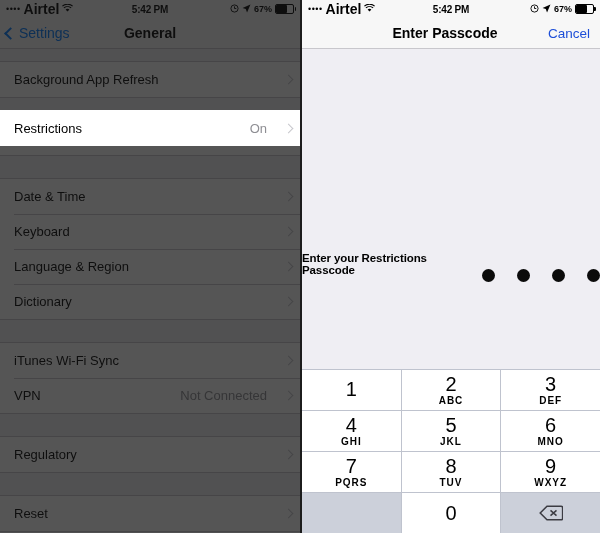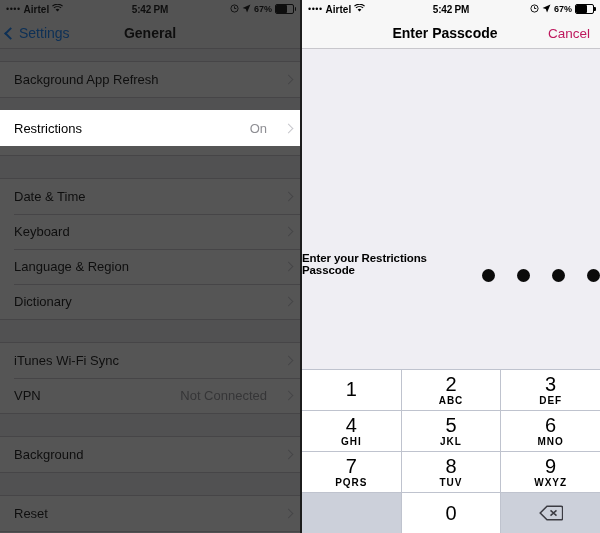--- a/index.html
+++ b/index.html
@@ -24,21 +24,21 @@
   }
   .statusbar{
     height:18px;display:flex;align-items:center;
     padding:0 6px;font-size:9.5px;color:#000;
     background:#f7f7f7;position:relative;z-index:10;
   }
   .sb-left{display:flex;align-items:center;gap:3px;flex:1;}
   .sb-center{flex:1;text-align:center;font-weight:bold;font-size:10px;letter-spacing:-.2px;}
   .sb-right{flex:1;display:flex;align-items:center;justify-content:flex-end;gap:3px;}
   .dots{letter-spacing:.5px;font-size:9px;}
-  .carrier{font-size:10px;font-weight:bold;}
+  .carrier{font-size:14px;font-weight:bold;}
   .wifi-ic,.loc-ic,.alarm-ic{display:inline-block;}
   .batt{
     display:inline-block;width:17px;height:8px;border:1px solid #000;
     border-radius:2px;position:relative;
   }
   .batt::after{
     content:"";position:absolute;right:-3px;top:2px;width:1.5px;height:4px;
     background:#000;border-radius:0 1px 1px 0;
   }
   .batt i{display:block;height:100%;background:#000;border-radius:1px;}
@@ -93,21 +93,21 @@
   }
   .navbar2{
     height:30px;background:#f7f7f7;border-bottom:1px solid #c8c7cc;
     display:flex;align-items:center;position:relative;
   }
   .nav-title2{
     position:absolute;left:0;right:12px;text-align:center;
     font-size:14px;font-weight:bold;color:#000;
   }
   .nav-cancel{
-    margin-left:auto;padding-right:10px;color:#be185d;font-size:13.5px;position:relative;z-index:2;
+    margin-left:auto;padding-right:10px;color:#1d4ed8;font-size:13.5px;position:relative;z-index:2;
   }
   .pass-area{
     flex:1;display:flex;flex-direction:row;align-items:center;
     padding-top:110px;background:#efeef3;
   }
   .pass-prompt{font-size:11.5px;font-weight:bold;color:#000;letter-spacing:-.1px;}
   .pass-dots{display:flex;gap:22px;margin-top:22px;}
   .pdot{width:13px;height:13px;border-radius:50%;background:#0b0b0b;}
 
   .keypad{
@@ -221,21 +221,21 @@
         <div class="row">
           <span class="row-label">VPN</span>
           <span class="row-value">Not Connected</span>
           <span class="chev"></span>
         </div>
       </div>
 
       <div class="gap" style="height:22px"></div>
       <div class="group">
         <div class="row">
-          <span class="row-label">Background</span>
+          <span class="row-label">Regulatory</span>
           <span class="chev"></span>
         </div>
       </div>
 
       <div class="gap" style="height:22px"></div>
       <div class="group">
         <div class="row">
           <span class="row-label">Reset</span>
           <span class="chev"></span>
         </div>

